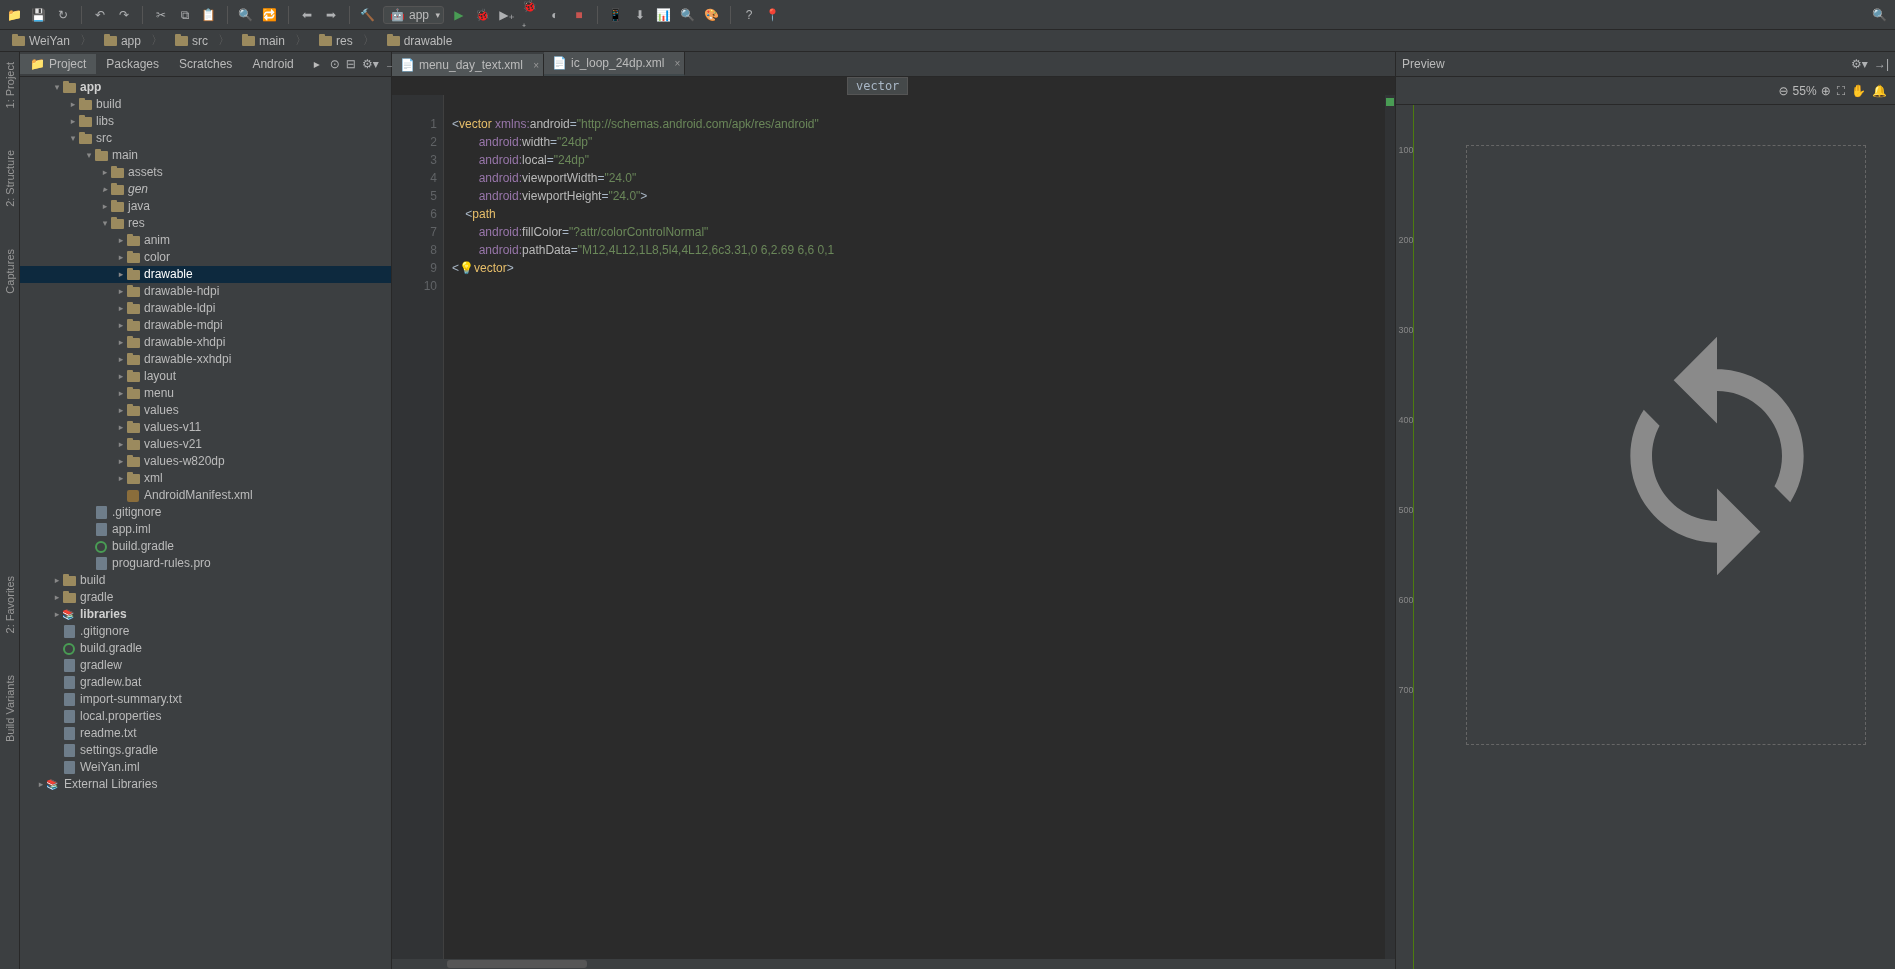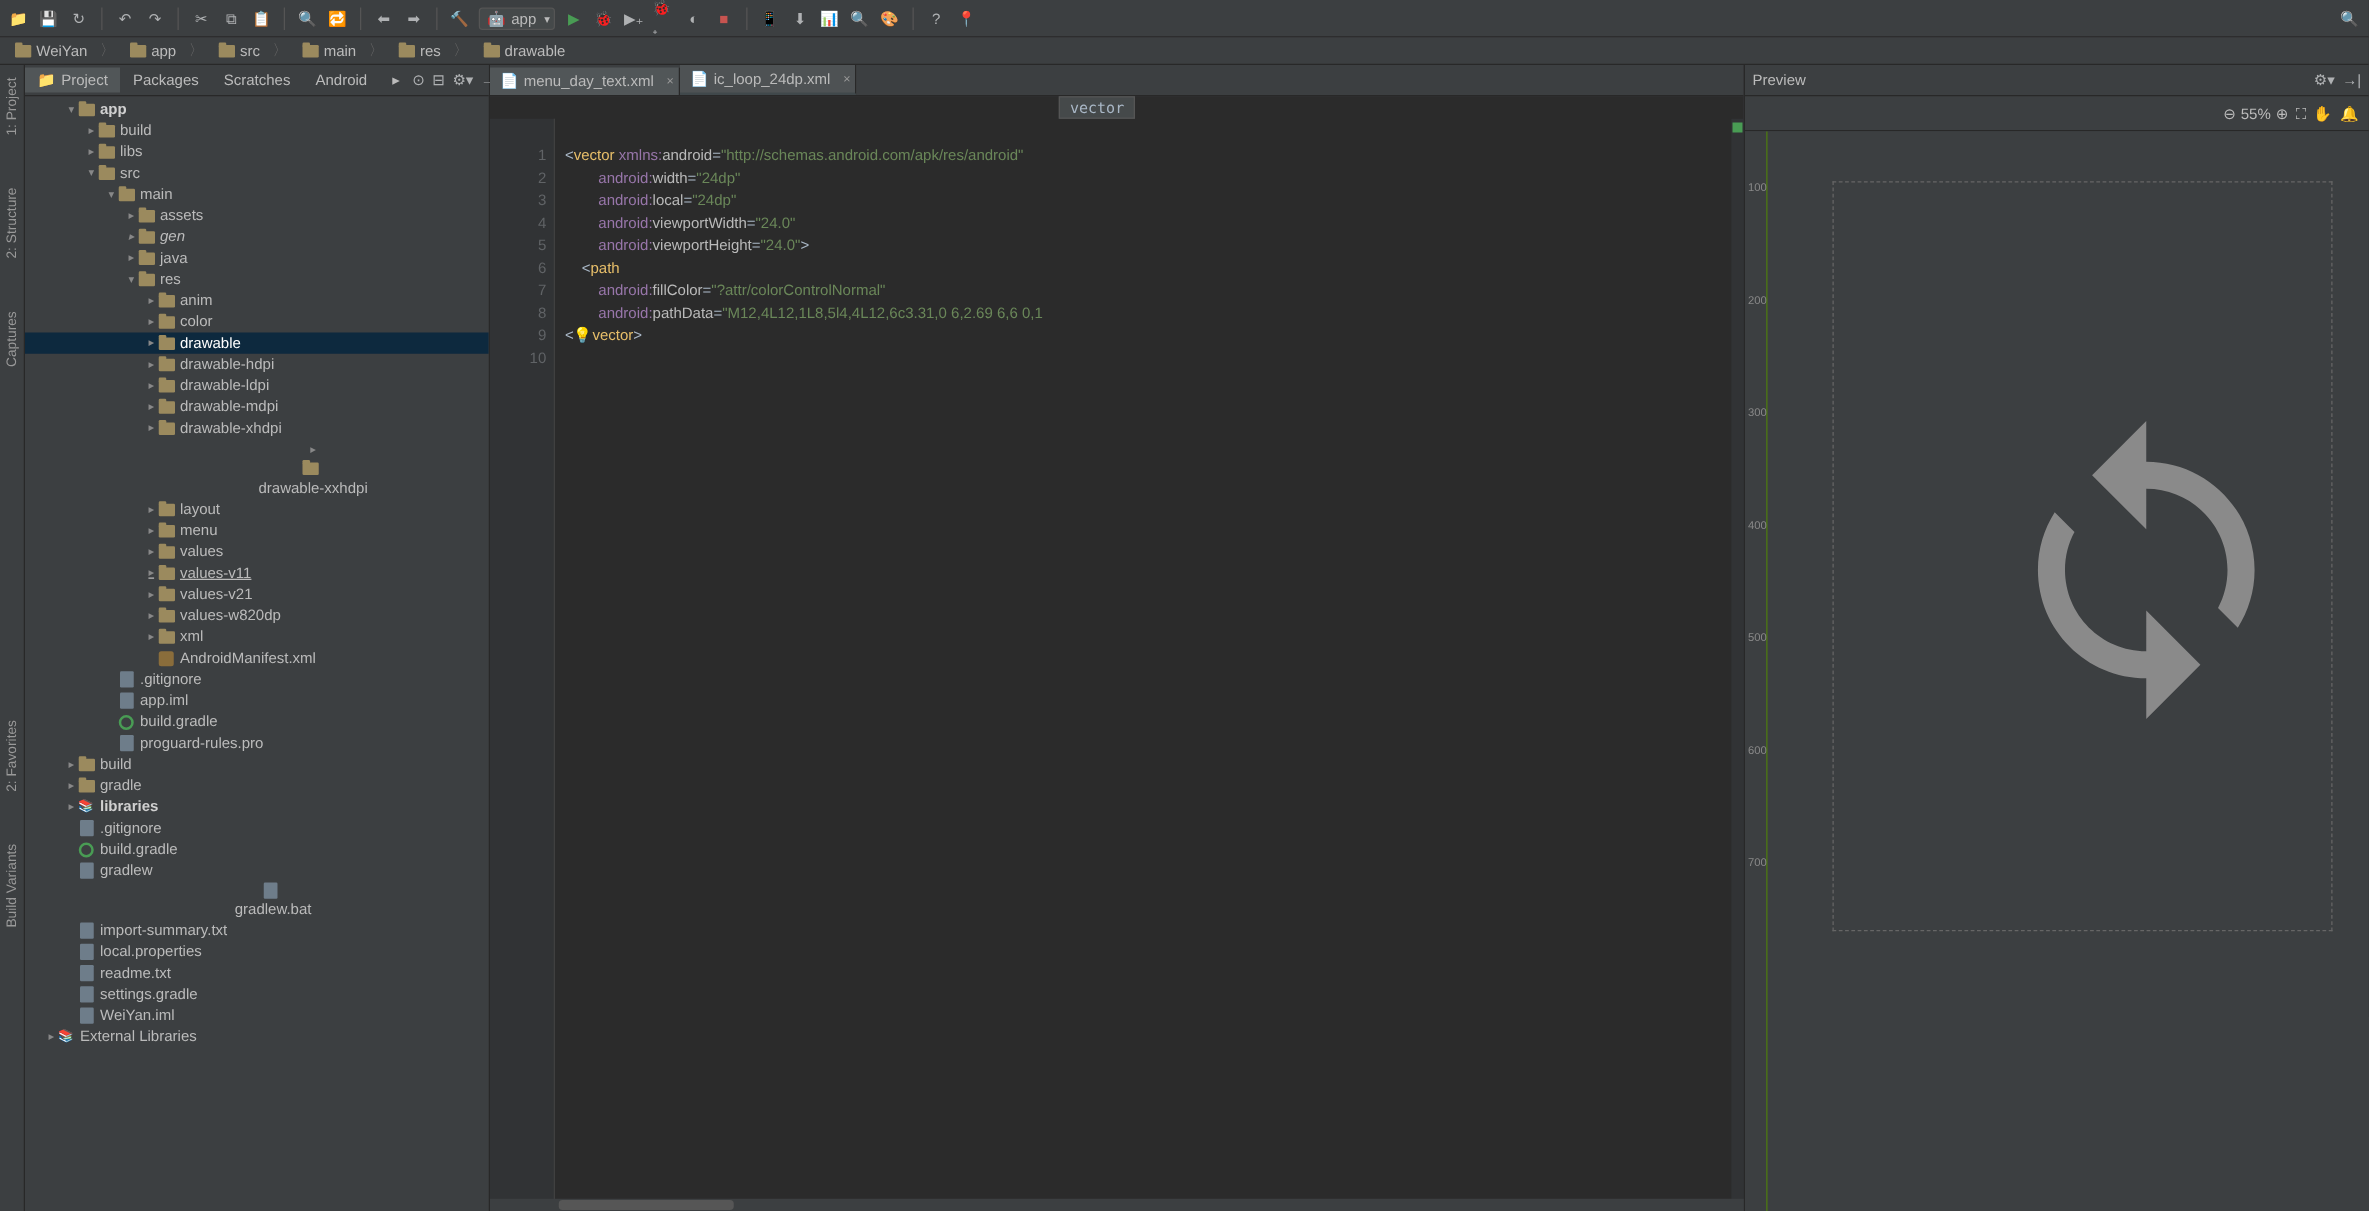--- a/index.html
+++ b/index.html
@@ -287,21 +287,21 @@
           </span>
           <span class="lbl">drawable-mdpi</span>
         </div>
         <div class="node" style="padding-left: 96px;">
           <span class="arr col"></span>
           <span class="ico">
             <span class="folder-ico"></span>
           </span>
           <span class="lbl">drawable-xhdpi</span>
         </div>
-        <div class="node" style="padding-left: 96px; flex-direction: column;">
+        <div class="node" style="padding-left: 96px;">
           <span class="arr col"></span>
           <span class="ico">
             <span class="folder-ico"></span>
           </span>
           <span class="lbl">drawable-xxhdpi</span>
         </div>
         <div class="node" style="padding-left: 96px;">
           <span class="arr col"></span>
           <span class="ico">
             <span class="folder-ico"></span>
@@ -315,21 +315,21 @@
           </span>
           <span class="lbl">menu</span>
         </div>
         <div class="node" style="padding-left: 96px;">
           <span class="arr col"></span>
           <span class="ico">
             <span class="folder-ico"></span>
           </span>
           <span class="lbl">values</span>
         </div>
-        <div class="node" style="padding-left: 96px; text-decoration: underline;">
+        <div class="node" style="padding-left: 96px;">
           <span class="arr col"></span>
           <span class="ico">
             <span class="folder-ico"></span>
           </span>
           <span class="lbl">values-v11</span>
         </div>
         <div class="node" style="padding-left: 96px;">
           <span class="arr col"></span>
           <span class="ico">
             <span class="folder-ico"></span>
@@ -418,21 +418,21 @@
           </span>
           <span class="lbl">build.gradle</span>
         </div>
         <div class="node" style="padding-left: 32px;">
           <span class="arr "></span>
           <span class="ico">
             <span class="file-ico"></span>
           </span>
           <span class="lbl">gradlew</span>
         </div>
-        <div class="node" style="padding-left: 32px; flex-direction: column;">
+        <div class="node" style="padding-left: 32px;">
           <span class="arr "></span>
           <span class="ico">
             <span class="file-ico"></span>
           </span>
           <span class="lbl">gradlew.bat</span>
         </div>
         <div class="node" style="padding-left: 32px;">
           <span class="arr "></span>
           <span class="ico">
             <span class="file-ico"></span>

